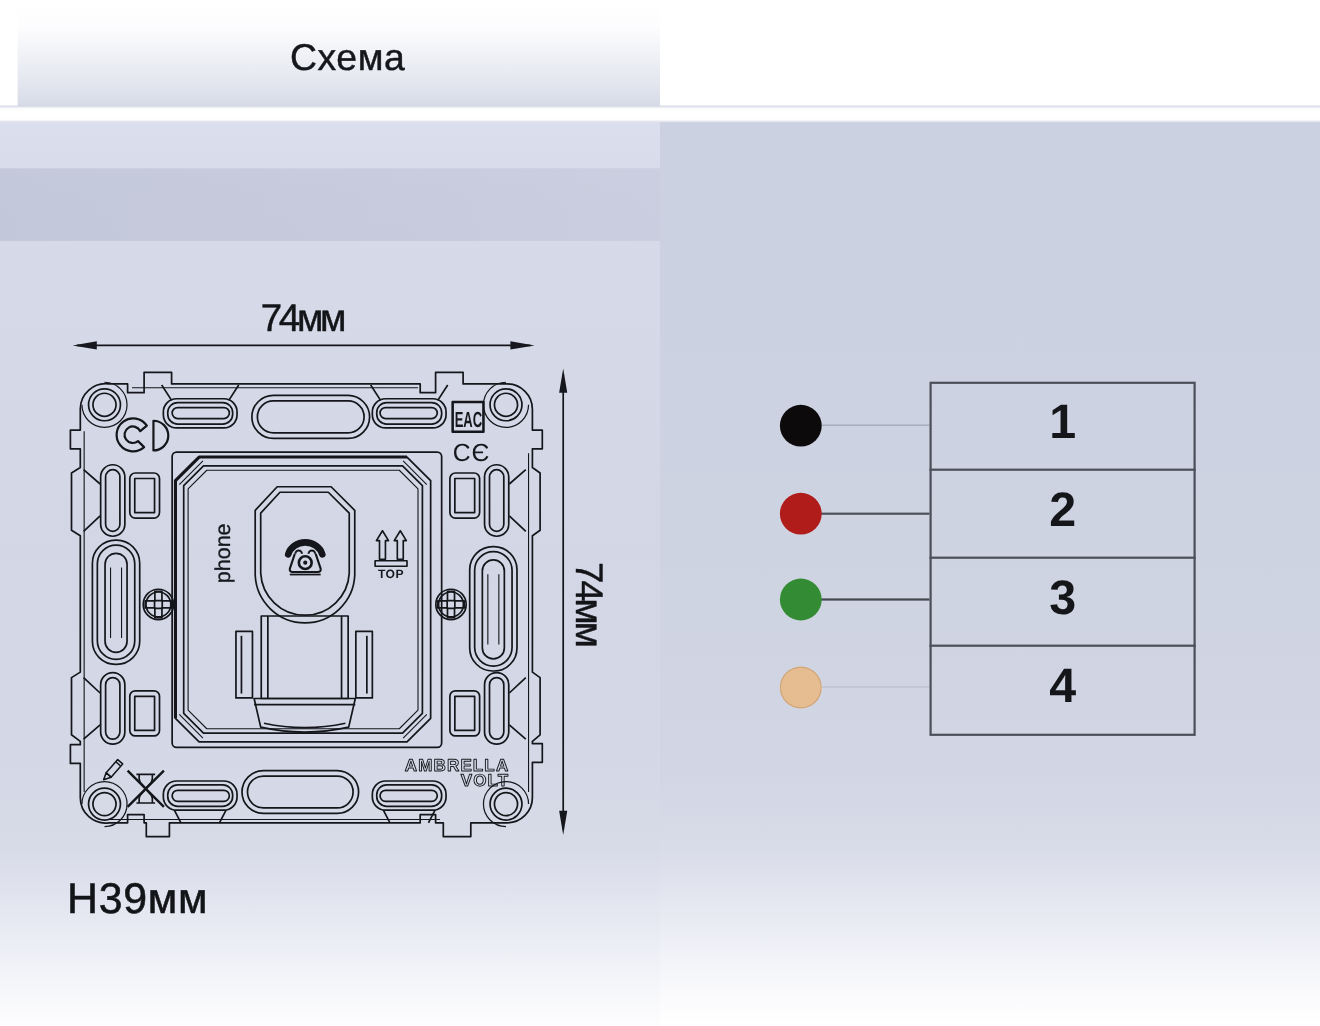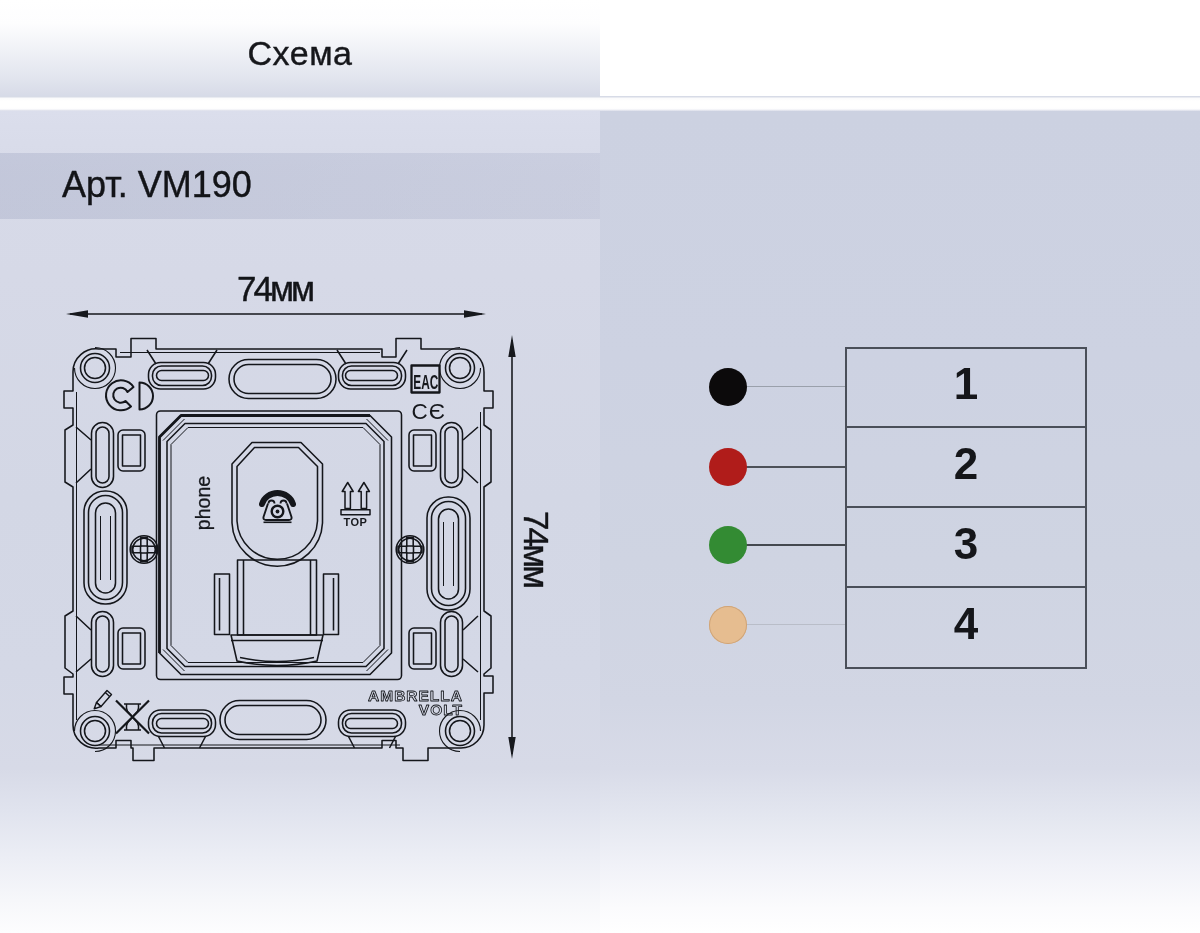--- a/index.html
+++ b/index.html
@@ -1,21 +1,21 @@
 <!DOCTYPE html>
 <html><head>
 <meta charset="utf-8">
 <style>
 html,body{margin:0;padding:0;width:1200px;height:933px;overflow:hidden;background:#fff;
 font-family:"Liberation Sans",sans-serif;-webkit-font-smoothing:antialiased;}
 #stage{position:absolute;left:0;top:0;width:1200px;height:933px;}
 .panel{position:absolute;top:0;width:600px;height:933px;overflow:hidden;}
 #pleft{left:0;}
 #pright{left:600px;}
-.hdr{position:absolute;left:0;top:0;width:600px;height:108px;}
+.hdr{position:absolute;left:16px;top:0;width:600px;height:108px;}
 #pleft .hdr{background:linear-gradient(180deg,#ffffff 0%,#fdfdfe 22%,#e3e6ef 70%,#d0d4e3 100%);}
 #pright .hdr{background:linear-gradient(180deg,#ffffff 0%,#fbfbfd 20%,#dde1ea 68%,#c3cad9 100%);}
 .hdr .t{position:absolute;top:5px;line-height:97px;width:600px;text-align:center;
 font-size:34px;color:#16171b;letter-spacing:0.5px;-webkit-text-stroke:0.4px #16171b;}
 .wband{position:absolute;left:0;top:96px;width:600px;height:15px;background:linear-gradient(180deg,#ced3e1 0,#fbfbfc 2.5px,#ffffff 5px,#ffffff 11px,#fdfdfe 13px,#d8dbe8 15px);}
 .content{position:absolute;left:0;top:111px;width:600px;height:822px;}
 #pleft .content{background:linear-gradient(180deg,#dbdeec 0%,#d7dae8 8%,#d6d9e7 20%,#d3d7e5 47%,#d4d8e6 68%,#d7dae7 80%,#e0e3ee 85%,#eceef5 91%,#f6f7fa 96%,#fdfdfe 100%);}
 #pright .content{background:linear-gradient(180deg,#ccd1e1 0%,#cdd2e2 30%,#cfd4e2 55%,#d2d6e4 72%,#d8dbe8 80%,#e4e7f0 86%,#f1f2f8 92%,#fbfbfd 97%,#ffffff 100%);}
 #artband{position:absolute;left:0;top:153px;width:600px;height:66px;
 background:linear-gradient(90deg,rgba(148,156,186,0.30),rgba(148,156,186,0.20));}
@@ -40,22 +40,22 @@
   <div class="hdr">
         <div class="t">Схема</div>
       </div>
 
   <div class="wband"></div>
 
   <div class="content"></div>
 
   <div id="artband"></div>
 
-  <div id="arttext">Арт. VM190</div>
-
+
+  <div id="h39">H39мм</div>
 
   <svg id="draw" width="600" height="933" viewBox="0 0 600 933" style="position:absolute;left:0;top:0" fill="none" stroke="#14161b" stroke-width="1.55" stroke-linejoin="round">
 
   <g>
           <path d="M 70,314 H 482"></path>
   <path d="M 66,314 L 88,310.2 88,317.8 Z M 486,314 L 464,310.2 464,317.8 Z" fill="#16181d" stroke="none"></path>
         </g>
 
   <text x="276" y="301" text-anchor="middle" font-size="35" textLength="78" fill="#131418" stroke="#131418" stroke-width="0.4">74мм</text>
 

